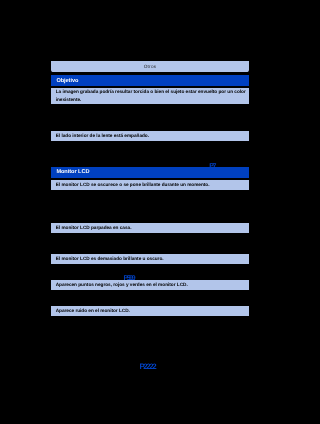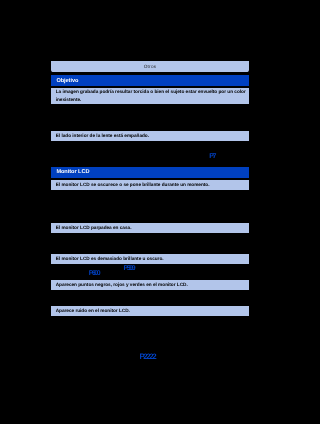--- a/index.html
+++ b/index.html
@@ -4,21 +4,21 @@
 <style>
   html,body{margin:0;padding:0;background:#000;width:300px;height:424px;overflow:hidden;}
   body{font-family:"Liberation Sans",sans-serif;-webkit-font-smoothing:antialiased;text-rendering:geometricPrecision;}
   #page{position:absolute;left:0;top:0;width:300px;height:424px;background:#000;overflow:hidden;will-change:opacity;}
   .chip{position:absolute;left:51px;width:198px;background:#b2c5ea;box-sizing:border-box;filter:opacity(1);}
   .tabbar{top:61px;height:10.6px;border-bottom-left-radius:2.6px;border-bottom-right-radius:2.6px;display:flex;align-items:center;justify-content:center;}
   .tabbar .t{font-size:4.7px;color:#1f1f1f;letter-spacing:0.25px;}
   .secthdr{background:#0040c0;color:#fff;font-weight:bold;display:flex;align-items:center;padding-left:5.4px;font-size:5.6px;height:10.7px;letter-spacing:-0.05px;}
   .qblock{color:#000;font-weight:bold;padding-left:4.7px;padding-right:0.9px;display:flex;align-items:center;font-size:4.72px;height:10px;line-height:6px;padding-bottom:0.3px;letter-spacing:-0.018px;}
   .ln{line-height:7.45px;}
-  .ref{position:absolute;color:#0040c0;font-weight:bold;white-space:nowrap;line-height:1;filter:opacity(1);letter-spacing:-1.4px;}
+  .ref{position:absolute;color:#0040c0;font-weight:bold;white-space:nowrap;line-height:1;filter:opacity(1);letter-spacing:-1.4px;margin-top:10px;}
 </style>
 </head>
 <body>
 
 <div id="page">
 
   <div class="chip tabbar">
     <span class="t">Otros</span>
   </div>
 

